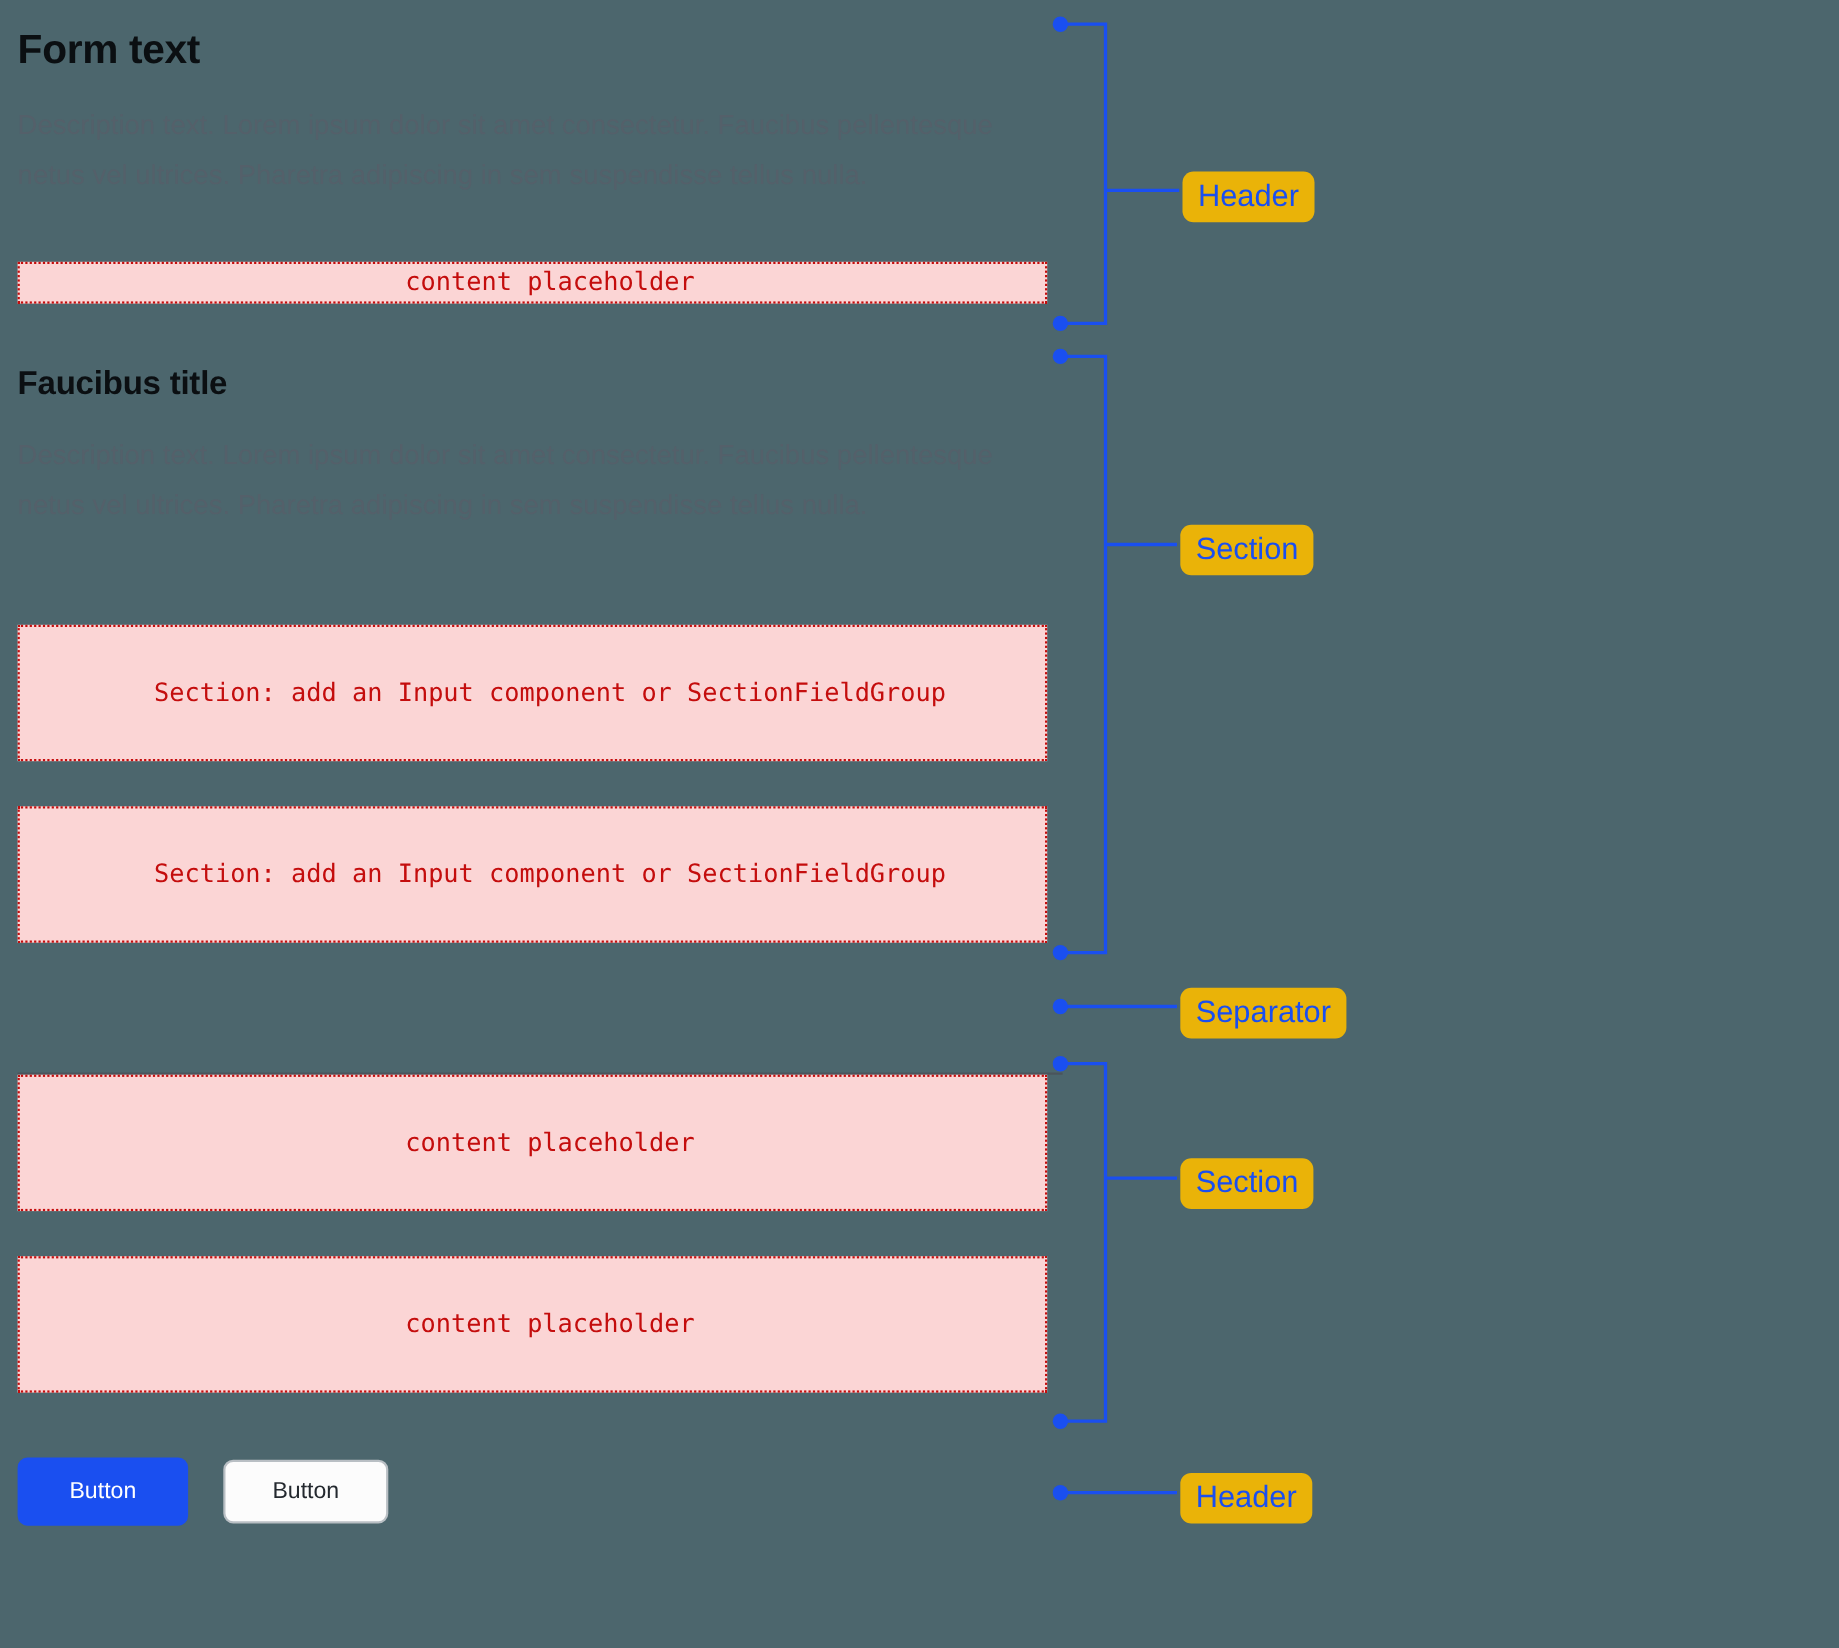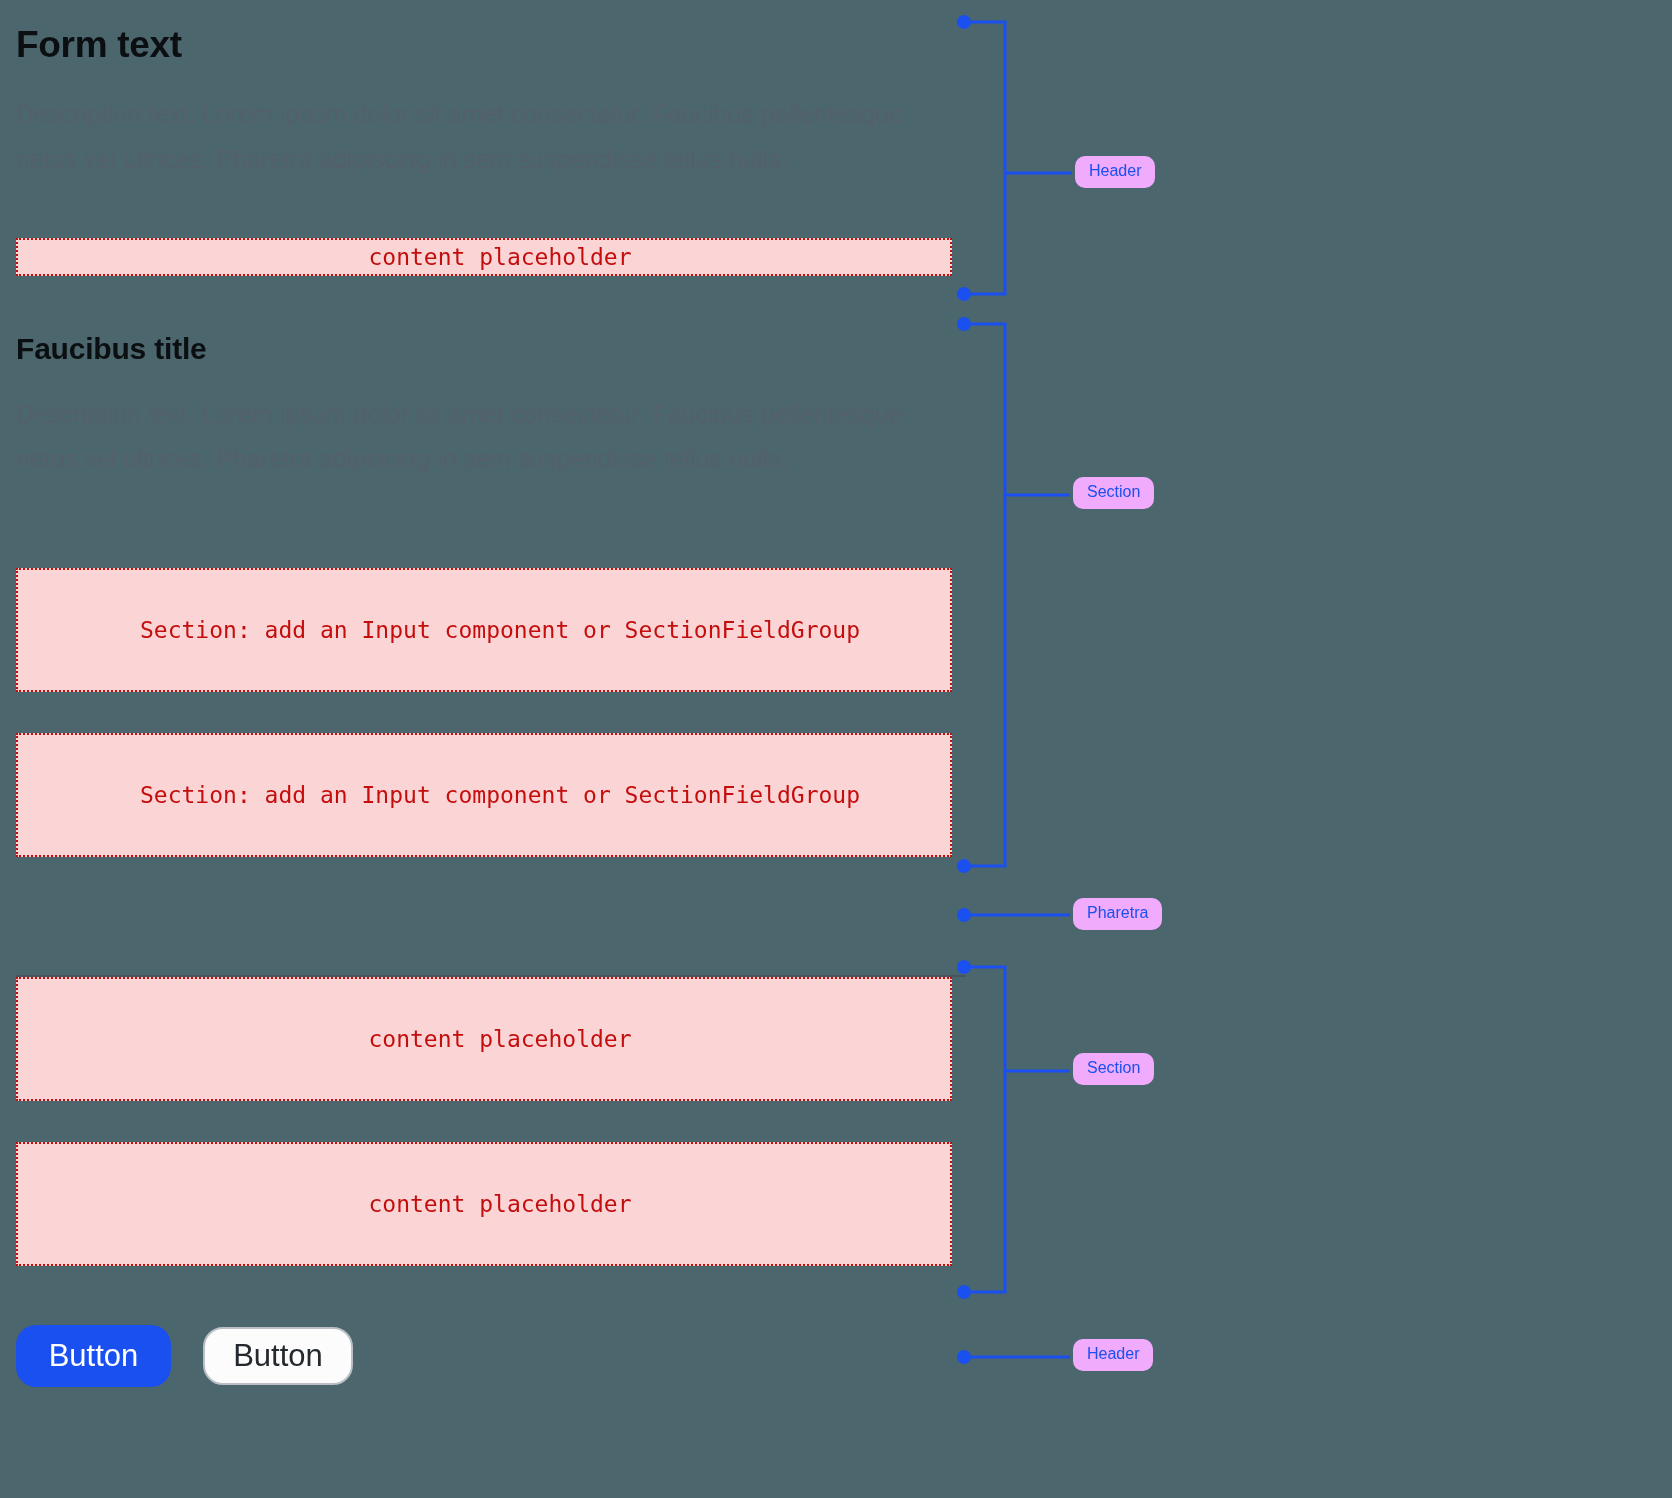--- a/index.html
+++ b/index.html
@@ -93,23 +93,23 @@
   #footer-buttons {
     position: absolute;
     left: 0;
     top: 1325px;
     display: flex;
     gap: 32px;
     align-items: center;
   }
 
   .btn {
-    font-size: 31px;
+    font-size: 21px;
     font-family: "Liberation Sans", sans-serif;
-    border-radius: 20px;
+    border-radius: 9px;
     cursor: pointer;
     display: flex;
     align-items: center;
     justify-content: center;
   }
 
   .btn-primary {
     background: #1a4ff0;
     color: #ffffff;
     border: none;
@@ -132,23 +132,23 @@
     top: 0;
     width: 1672px;
     height: 1498px;
     pointer-events: none;
   }
 
   #annotations svg { position: absolute; left: 0; top: 0; }
 
   .anno-label {
     position: absolute;
-    background: #f0abfc;
+    background: #eab308;
     color: #1a4ff0;
-    font-size: 16px;
+    font-size: 28px;
     font-family: "Liberation Sans", sans-serif;
     padding: 6px 14px 8px 14px;
     border-radius: 10px;
     white-space: nowrap;
     pointer-events: auto;
   }
 
   #label-header    { left: 1075px; top: 156px; }
   #label-section-1 { left: 1073px; top: 477px; }
   #label-separator { left: 1073px; top: 898px; }
@@ -214,18 +214,18 @@
       <circle cx="964" cy="967" r="7"></circle>
       <circle cx="964" cy="1292" r="7"></circle>
       <circle cx="964" cy="1357" r="7"></circle>
     </g>
   </svg>
 
   <div class="anno-label" id="label-header">Header</div>
 
   <div class="anno-label" id="label-section-1">Section</div>
 
-  <div class="anno-label" id="label-separator">Pharetra</div>
+  <div class="anno-label" id="label-separator">Separator</div>
 
   <div class="anno-label" id="label-section-2">Section</div>
 
   <div class="anno-label" id="label-footer">Header</div>
 </div>
 
 </body></html>

